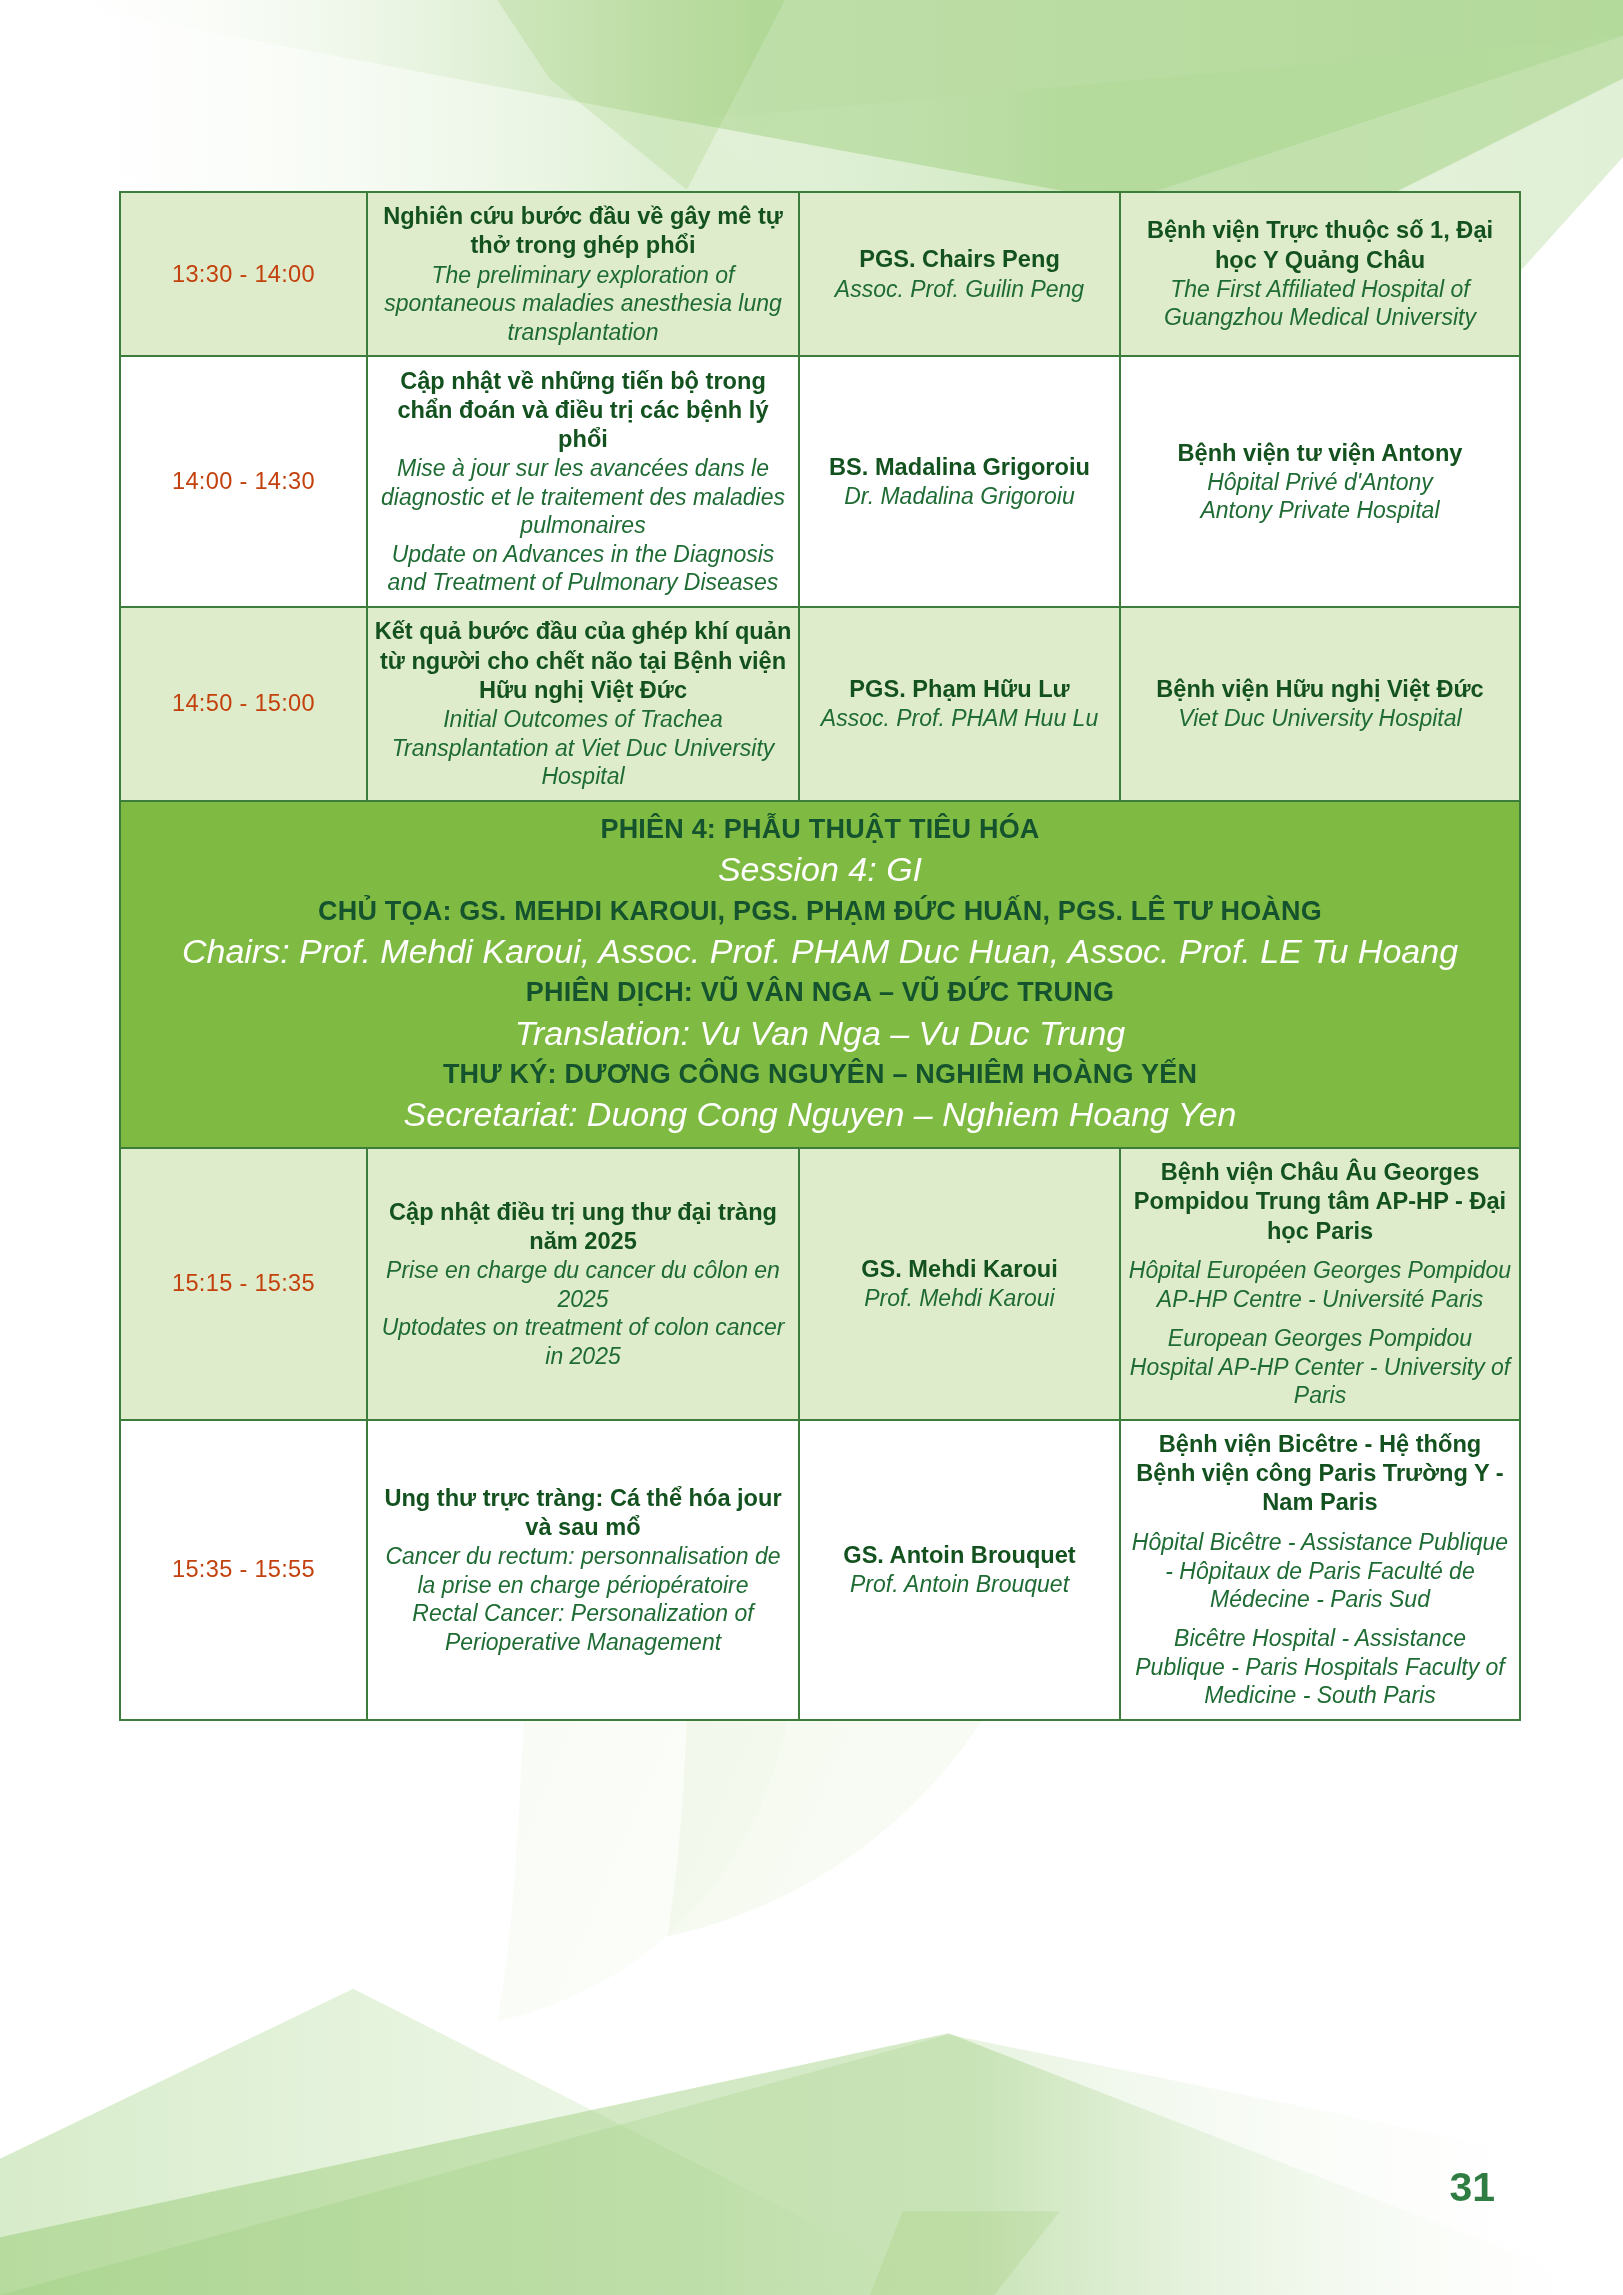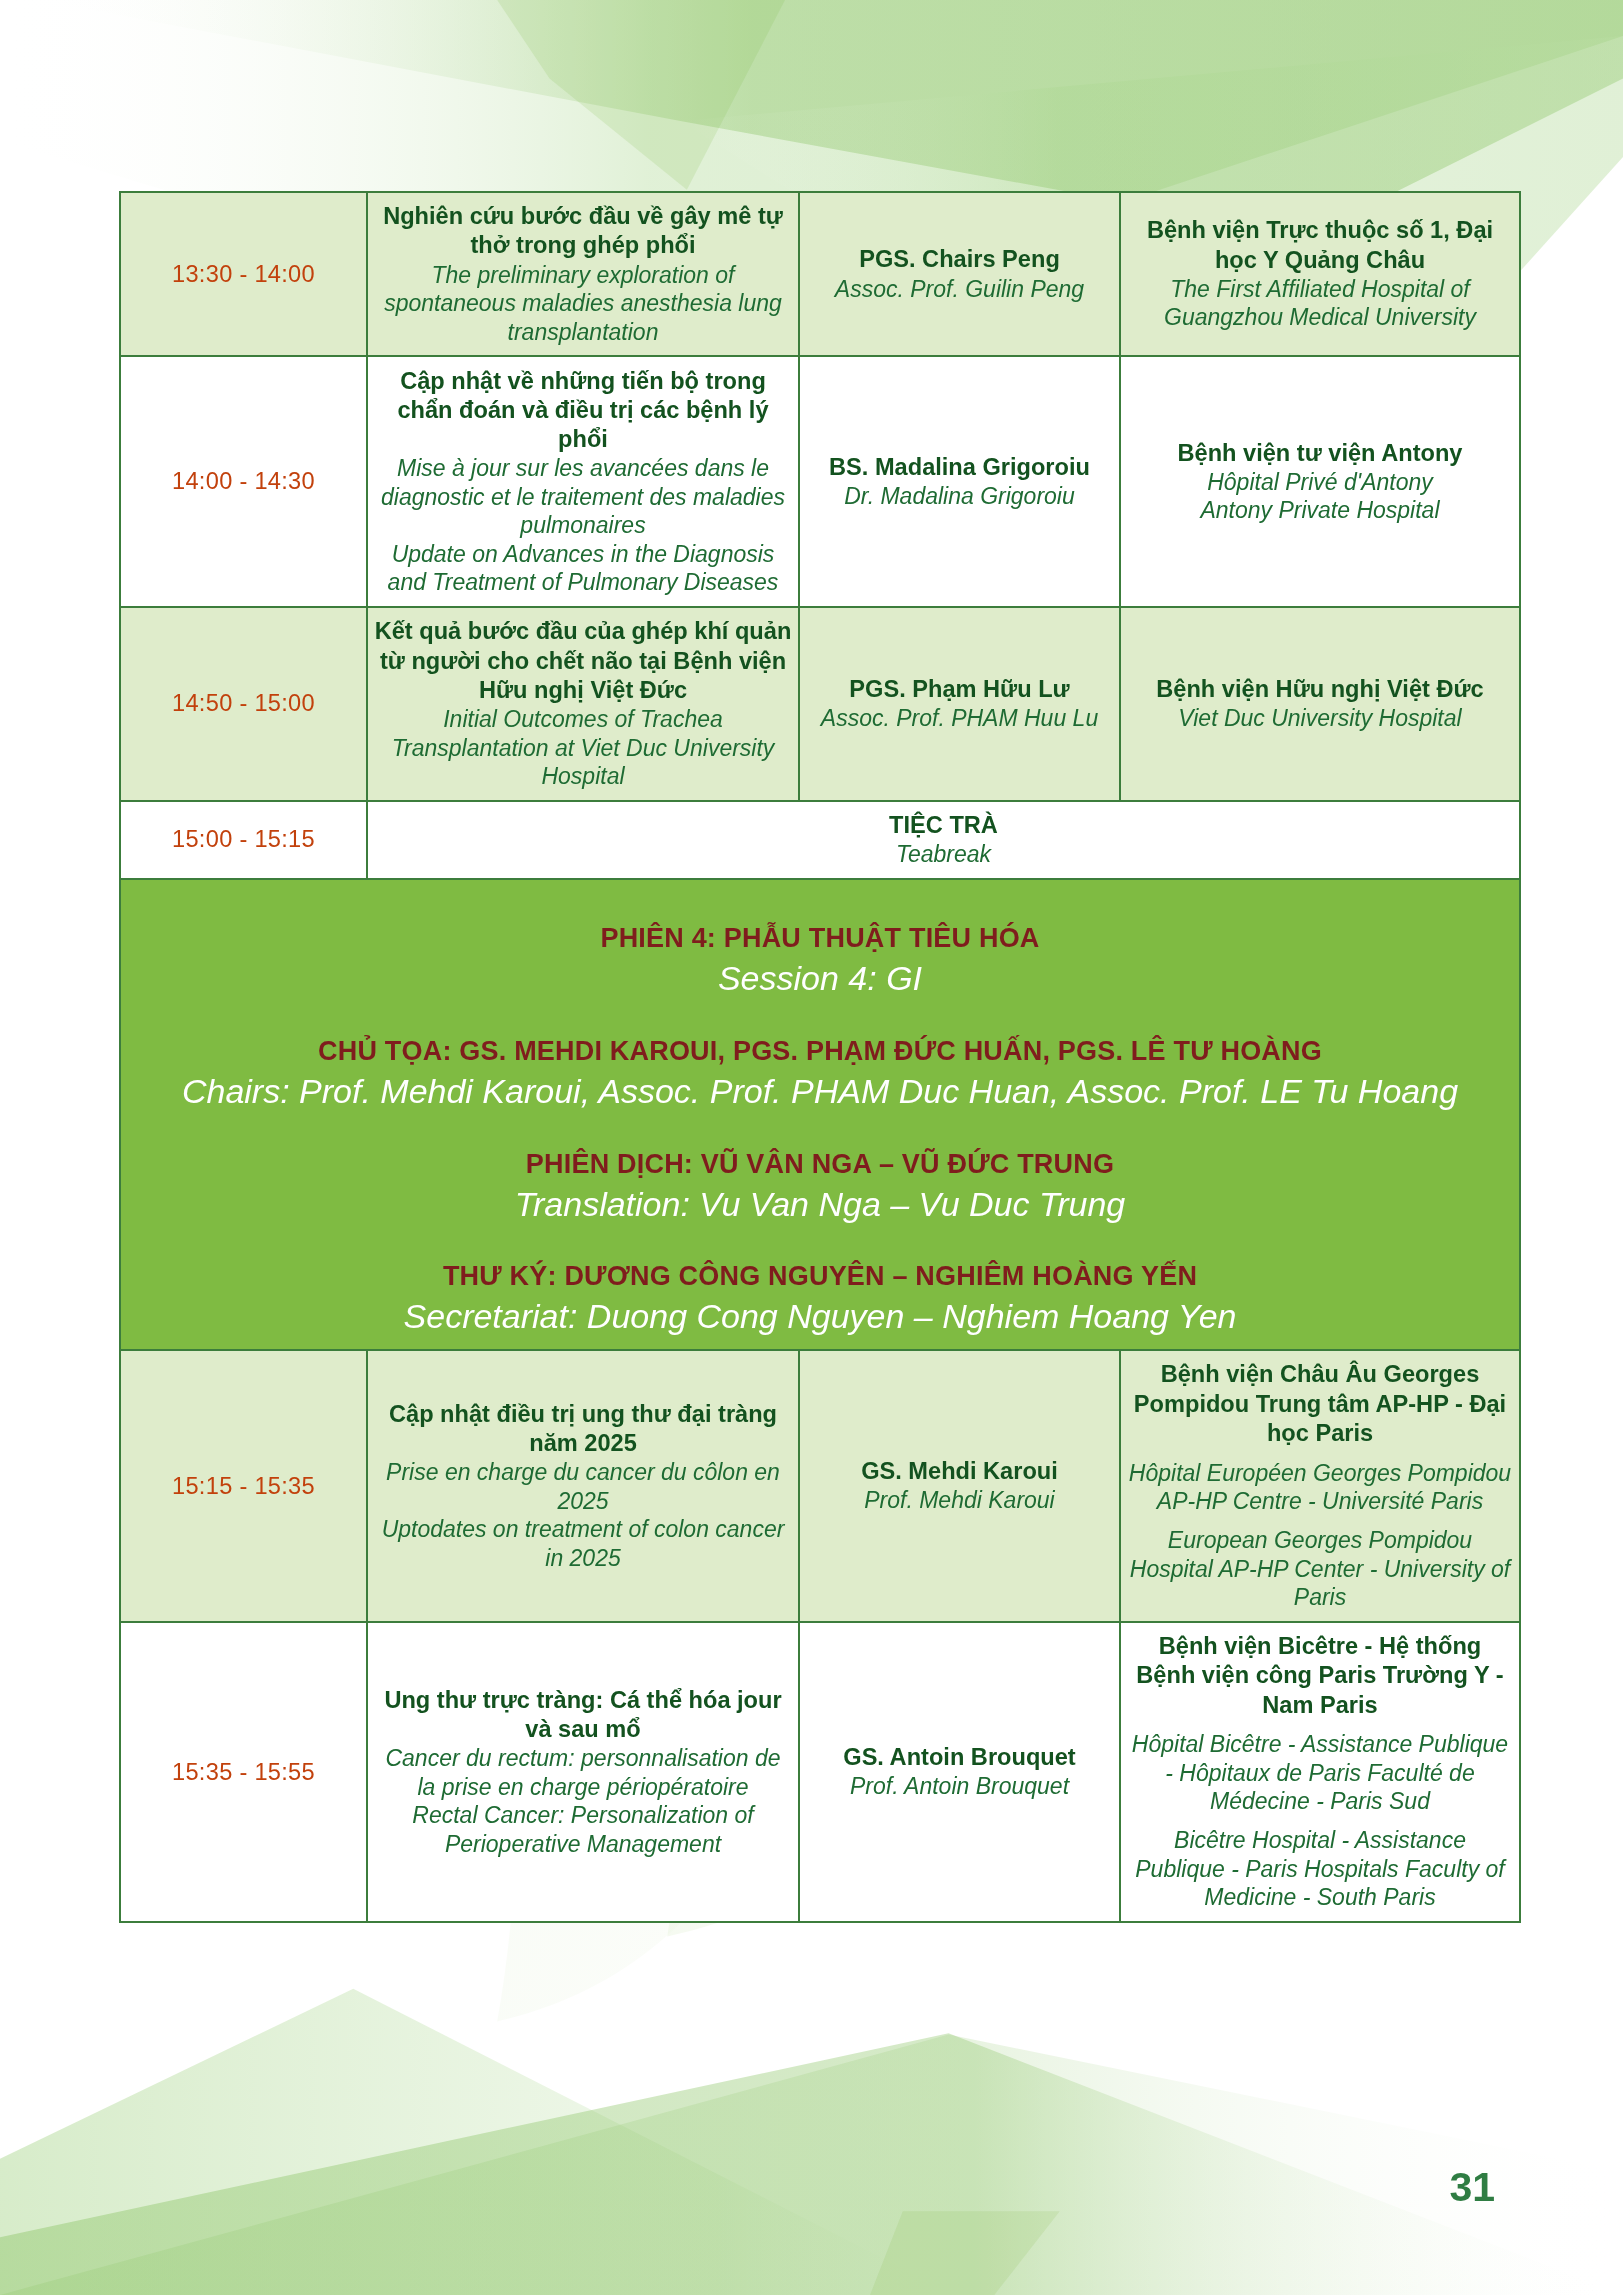--- a/index.html
+++ b/index.html
@@ -70,26 +70,25 @@
   .teabreak .vn { font-size:23.6px; }
   .teabreak .en { font-size:23px; }
 
   
   td.session {
     background:#7fbb42 !important;
     border:2.6px solid #3c7d3c;
     padding:17px 13px 19.6px;
   }
   .session .s-vn {
-    color:#7f1d1d;
+    color:#14532d;
     font-weight:bold;
     font-size:27px;
     line-height:1.34;
     letter-spacing:0.2px;
-    margin-top:31px;
   }
   .session .s-en {
     color:#ffffff;
     font-style:italic;
     font-weight:400;
     font-size:34px;
     line-height:1.34;
   }
 
   
@@ -210,29 +209,20 @@
           <td>
             <div class="vn">PGS. Phạm Hữu Lư</div>
             <div class="en">Assoc. Prof. PHAM Huu Lu</div>
           </td>
           <td>
             <div class="vn">Bệnh viện Hữu nghị Việt Đức</div>
             <div class="en">Viet Duc University Hospital</div>
           </td>
         </tr>
 
-        <tr class="teabreak">
-          <td>
-            <div class="time">15:00 - 15:15</div>
-          </td>
-          <td colspan="3">
-            <div class="vn">TIỆC TRÀ</div>
-            <div class="en">Teabreak</div>
-          </td>
-        </tr>
 
         <tr>
           <td class="session" colspan="4">
             <div class="s-vn">PHIÊN 4: PHẪU THUẬT TIÊU HÓA</div>
             <div class="s-en">Session 4: GI</div>
             <div class="s-vn">CHỦ TỌA: GS. MEHDI KAROUI, PGS. PHẠM ĐỨC HUẤN, PGS. LÊ TƯ HOÀNG</div>
             <div class="s-en">Chairs: Prof. Mehdi Karoui, Assoc. Prof. PHAM Duc Huan, Assoc. Prof. LE Tu Hoang</div>
             <div class="s-vn">PHIÊN DỊCH: VŨ VÂN NGA – VŨ ĐỨC TRUNG</div>
             <div class="s-en">Translation: Vu Van Nga – Vu Duc Trung</div>
             <div class="s-vn">THƯ KÝ: DƯƠNG CÔNG NGUYÊN – NGHIÊM HOÀNG YẾN</div>

